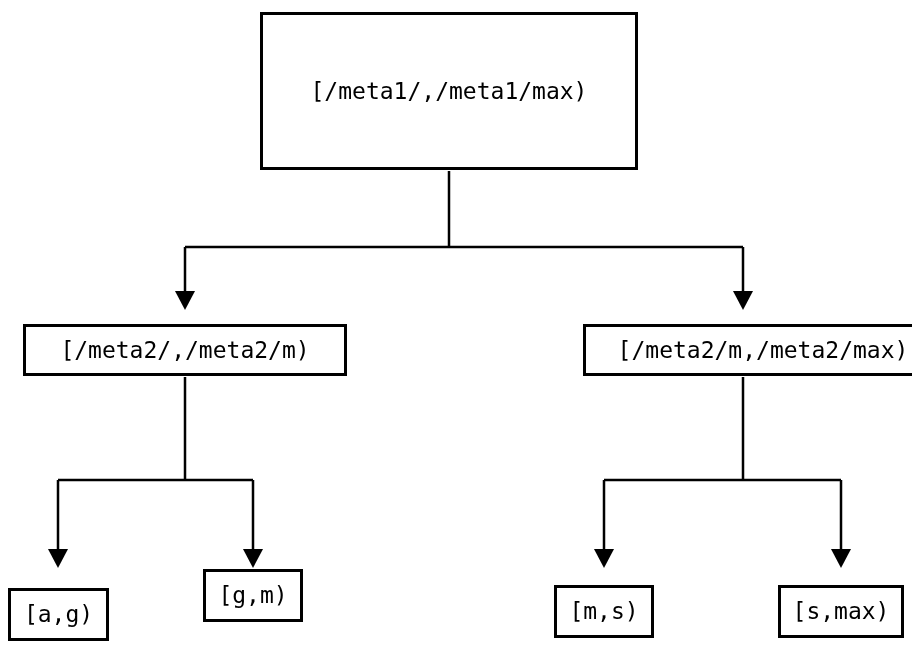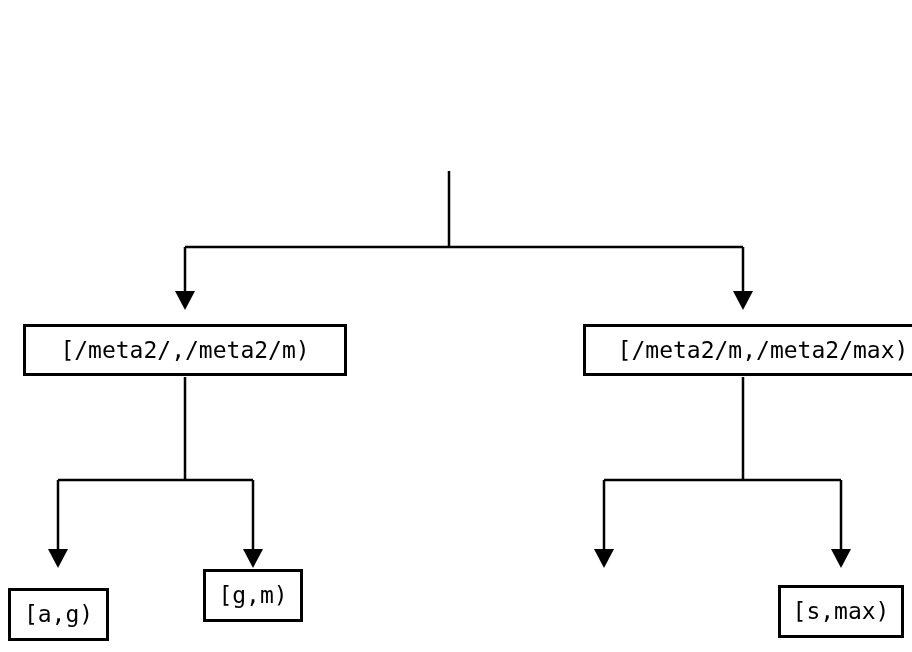--- a/index.html
+++ b/index.html
@@ -62,35 +62,41 @@
       <polygon fill="#000000" stroke="none" points="243,549 263,549 253,568"></polygon>
     </g>
 
     <g stroke="#000000" stroke-width="2.5" fill="none">
       <path d="M743 377 V480 M604 480 H841 M604 480 V550 M841 480 V550"></path>
       <polygon fill="#000000" stroke="none" points="594,549 614,549 604,568"></polygon>
       <polygon fill="#000000" stroke="none" points="831,549 851,549 841,568"></polygon>
     </g>
   </svg>
 
+  <div class="node node-root">
+    <span>[/meta1/,/meta1/max)</span>
+  </div>
 
   <div class="node node-left">
     <span>[/meta2/,/meta2/m)</span>
   </div>
 
   <div class="node node-right">
     <span>[/meta2/m,/meta2/max)</span>
   </div>
 
   <div class="node node-leaf-ag">
     <span>[a,g)</span>
   </div>
 
   <div class="node node-leaf-gm">
     <span>[g,m)</span>
   </div>
 
+  <div class="node node-leaf-ms">
+    <span>[m,s)</span>
+  </div>
 
   <div class="node node-leaf-smax">
     <span>[s,max)</span>
   </div>
 
 </div>
 
 </body></html>

